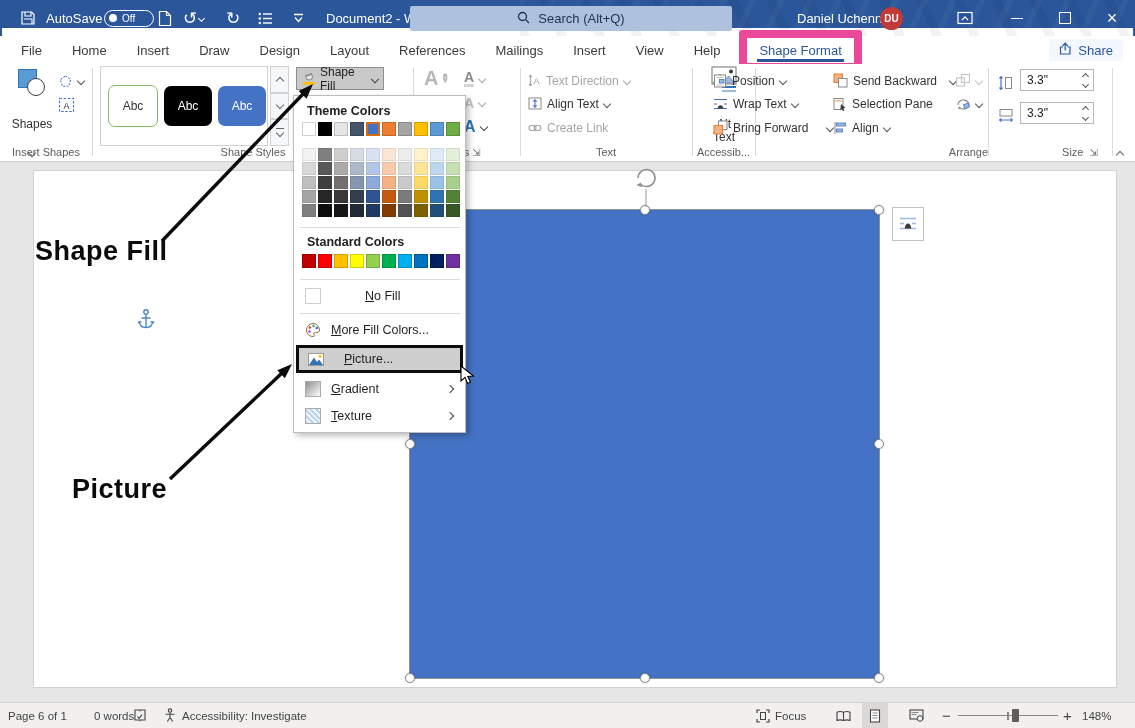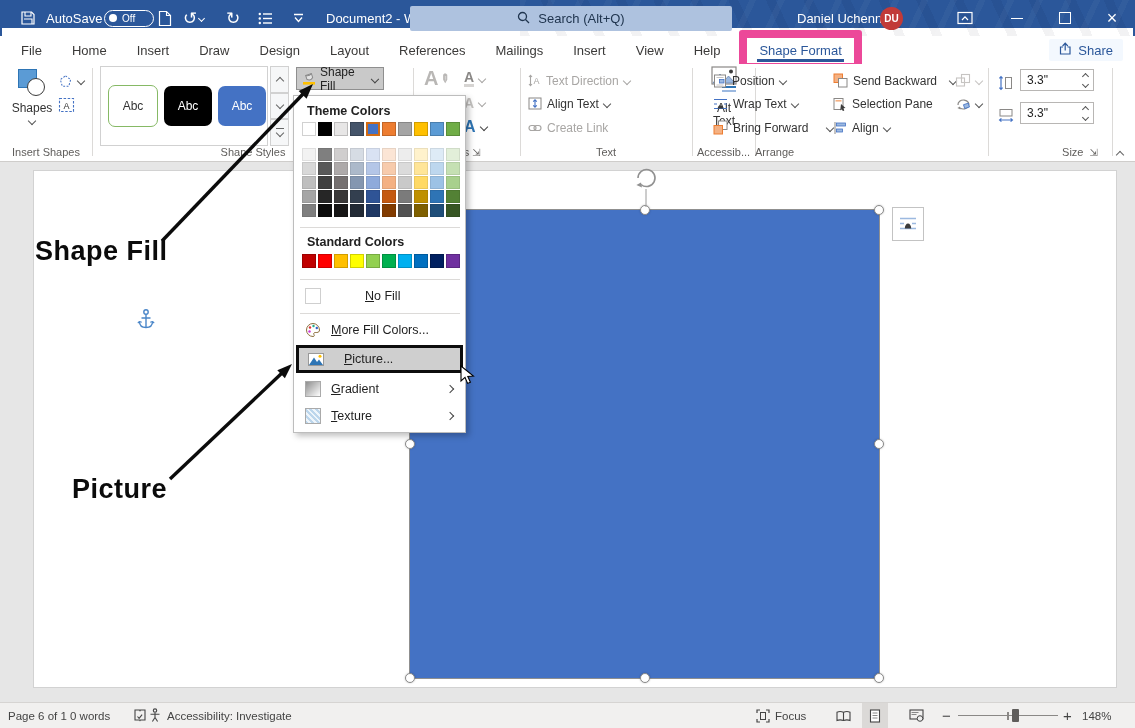--- a/index.html
+++ b/index.html
@@ -31,21 +31,21 @@
     background:#f3f8fe;border-radius:2px;padding:3px 10px;}
   
   .ribbon{position:absolute;left:0;top:64px;width:1135px;height:98px;background:#fff;border-bottom:1px solid #cfcdcb;box-sizing:border-box;}
   .vdiv{position:absolute;top:4px;height:88px;width:1px;background:#dcdad8;}
   .glabel{position:absolute;top:82px;font-size:11px;color:#5f5d5b;white-space:nowrap;}
   .rbtn{position:absolute;display:flex;align-items:center;gap:5px;font-size:12px;color:#333;height:21px;white-space:nowrap;}
   .rbtn.disabled{color:#a8a6a4;}
   .chev{display:inline-block;width:5px;height:5px;border-right:1.4px solid currentColor;border-bottom:1.4px solid currentColor;transform:rotate(45deg);vertical-align:2px;}
   .chev.up{transform:rotate(225deg);}
   .chev.right{transform:rotate(-45deg);}
-  .bigbtn{position:absolute;display:flex;flex-direction:column;align-items:center;font-size:12px;color:#333;gap:3px;}
+  .bigbtn{position:absolute;display:flex;flex-direction:column;align-items:center;font-size:12px;color:#333;gap:19px;}
   .gallery{position:absolute;left:100px;top:2px;width:168px;height:80px;background:#fff;border:1px solid #d1d1d1;display:flex;align-items:center;gap:6px;padding-left:7px;box-sizing:border-box;}
   .gitem{width:48px;height:40px;border-radius:7px;display:flex;align-items:center;justify-content:center;font-size:12px;}
   .gscroll{position:absolute;left:270px;top:2px;width:19px;height:80px;display:flex;flex-direction:column;}
   .gsbtn{flex:1;border:1px solid #d1d1d1;background:#f6f7f8;display:flex;align-items:center;justify-content:center;color:#666;}
   .shape-fill-btn{position:absolute;left:296px;top:3px;width:88px;height:23px;background:#c9c9c9;border:1px solid #8f8f8f;
     display:flex;align-items:center;gap:4px;padding:0 5px;box-sizing:border-box;font-size:12px;color:#222;}
   .spinbox{position:absolute;width:74px;height:22px;border:1px solid #b8b6b4;background:#fff;font-size:12px;color:#222;
     display:flex;align-items:center;padding-left:6px;box-sizing:border-box;}
   .spinner{margin-left:auto;display:flex;flex-direction:column;justify-content:center;gap:3px;padding-right:5px;color:#555;}
   .spinner .chev{width:4px;height:4px;}
@@ -346,21 +346,21 @@
       <span class="chev" style="color:#c6c4c2;"></span>
     </div>
     <div class="rbtn" style="left:955px;top:29px;">
       <svg width="16" height="15" viewBox="0 0 16 15">
           <path d="M3 9a5.5 4.5 0 1 1 2 3" fill="none" stroke="#8a8886" stroke-width="1.2"></path>
           <path d="M5.5 13.5 5 10.5l-2.6 1.4Z" fill="#8a8886"></path>
           <rect x="9" y="8" width="5" height="4" transform="rotate(-18 11 10)" fill="#9cb9e0" stroke="#4472c4" stroke-width=".8"></rect>
         </svg>
       <span class="chev" style="color:#555;"></span>
     </div>
-    <div class="glabel" style="left:755px;width:233px;text-align:left;">Arrange</div>
+    <div class="glabel" style="left:755px;width:233px;text-align:right;">Arrange</div>
     <div class="vdiv" style="left:988px;"></div>
 
     <div class="rbtn" style="left:998px;top:8px;">
       <svg width="15" height="16" viewBox="0 0 15 16">
           <path d="M3 1.5v13M1.4 3.4 3 1.6l1.6 1.8M1.4 12.6 3 14.4l1.6-1.8" fill="none" stroke="#4472c4" stroke-width="1.2"></path>
           <rect x="7.5" y="2.5" width="6" height="11" fill="none" stroke="#8a8886"></rect>
         </svg>
     </div>
     <div class="spinbox" style="left:1020px;top:5px;">
       <span>3.3"</span>
@@ -576,28 +576,28 @@
     <line x1="170" y1="479" x2="282" y2="373" stroke="#0b0b0b" stroke-width="3.4"></line>
     <polygon points="-15,-5.5 0,0 -15,5.5" transform="translate(292,364) rotate(-43.4)" fill="#0b0b0b"></polygon>
   </svg>
 
   <svg class="cursor" style="left:460px;top:365px;" width="15" height="21" viewBox="0 0 15 21">
     <path d="M1 1v15l4-3.6 2.6 6 2.8-1.2-2.6-5.8 5.6-.4Z" fill="#fff" stroke="#000" stroke-width="1.1"></path>
   </svg>
 
   <div class="statusbar">
     <div class="sb-item" style="left:8px;">Page 6 of 1</div>
-    <div class="sb-item" style="left:70px;">0 words</div>
+    <div class="sb-item" style="left:94px;">0 words</div>
     <div class="sb-item" style="left:133px;">
       <svg width="14" height="15" viewBox="0 0 14 15">
           <path d="M2 2h4.5l.5.8.5-.8H12v10H7.5l-.5.6-.5-.6H2Z" fill="none" stroke="#444" stroke-width="1.1"></path>
           <path d="M4.5 8.5l1.6 1.8 3-3.6" fill="none" stroke="#444" stroke-width="1.1"></path>
         </svg>
     </div>
-    <div class="sb-item" style="left:148px;">
+    <div class="sb-item" style="left:163px;">
       <svg width="14" height="15" viewBox="0 0 14 15">
           <circle cx="7" cy="2.6" r="1.7" fill="none" stroke="#444" stroke-width="1.1"></circle>
           <path d="M7 4.8v4.7M2.5 6.3h9M7 9.5l-2.6 4M7 9.5l2.6 4" fill="none" stroke="#444" stroke-width="1.1"></path>
         </svg>
       <span>Accessibility: Investigate</span>
     </div>
     <div class="sb-item" style="left:756px;">
       <svg width="14" height="14" viewBox="0 0 14 14">
           <path d="M1 4V1h3M10 1h3v3M13 10v3h-3M4 13H1v-3" fill="none" stroke="#444" stroke-width="1.2"></path>
           <rect x="4.5" y="3.5" width="5" height="7" fill="none" stroke="#444" stroke-width="1"></rect>

